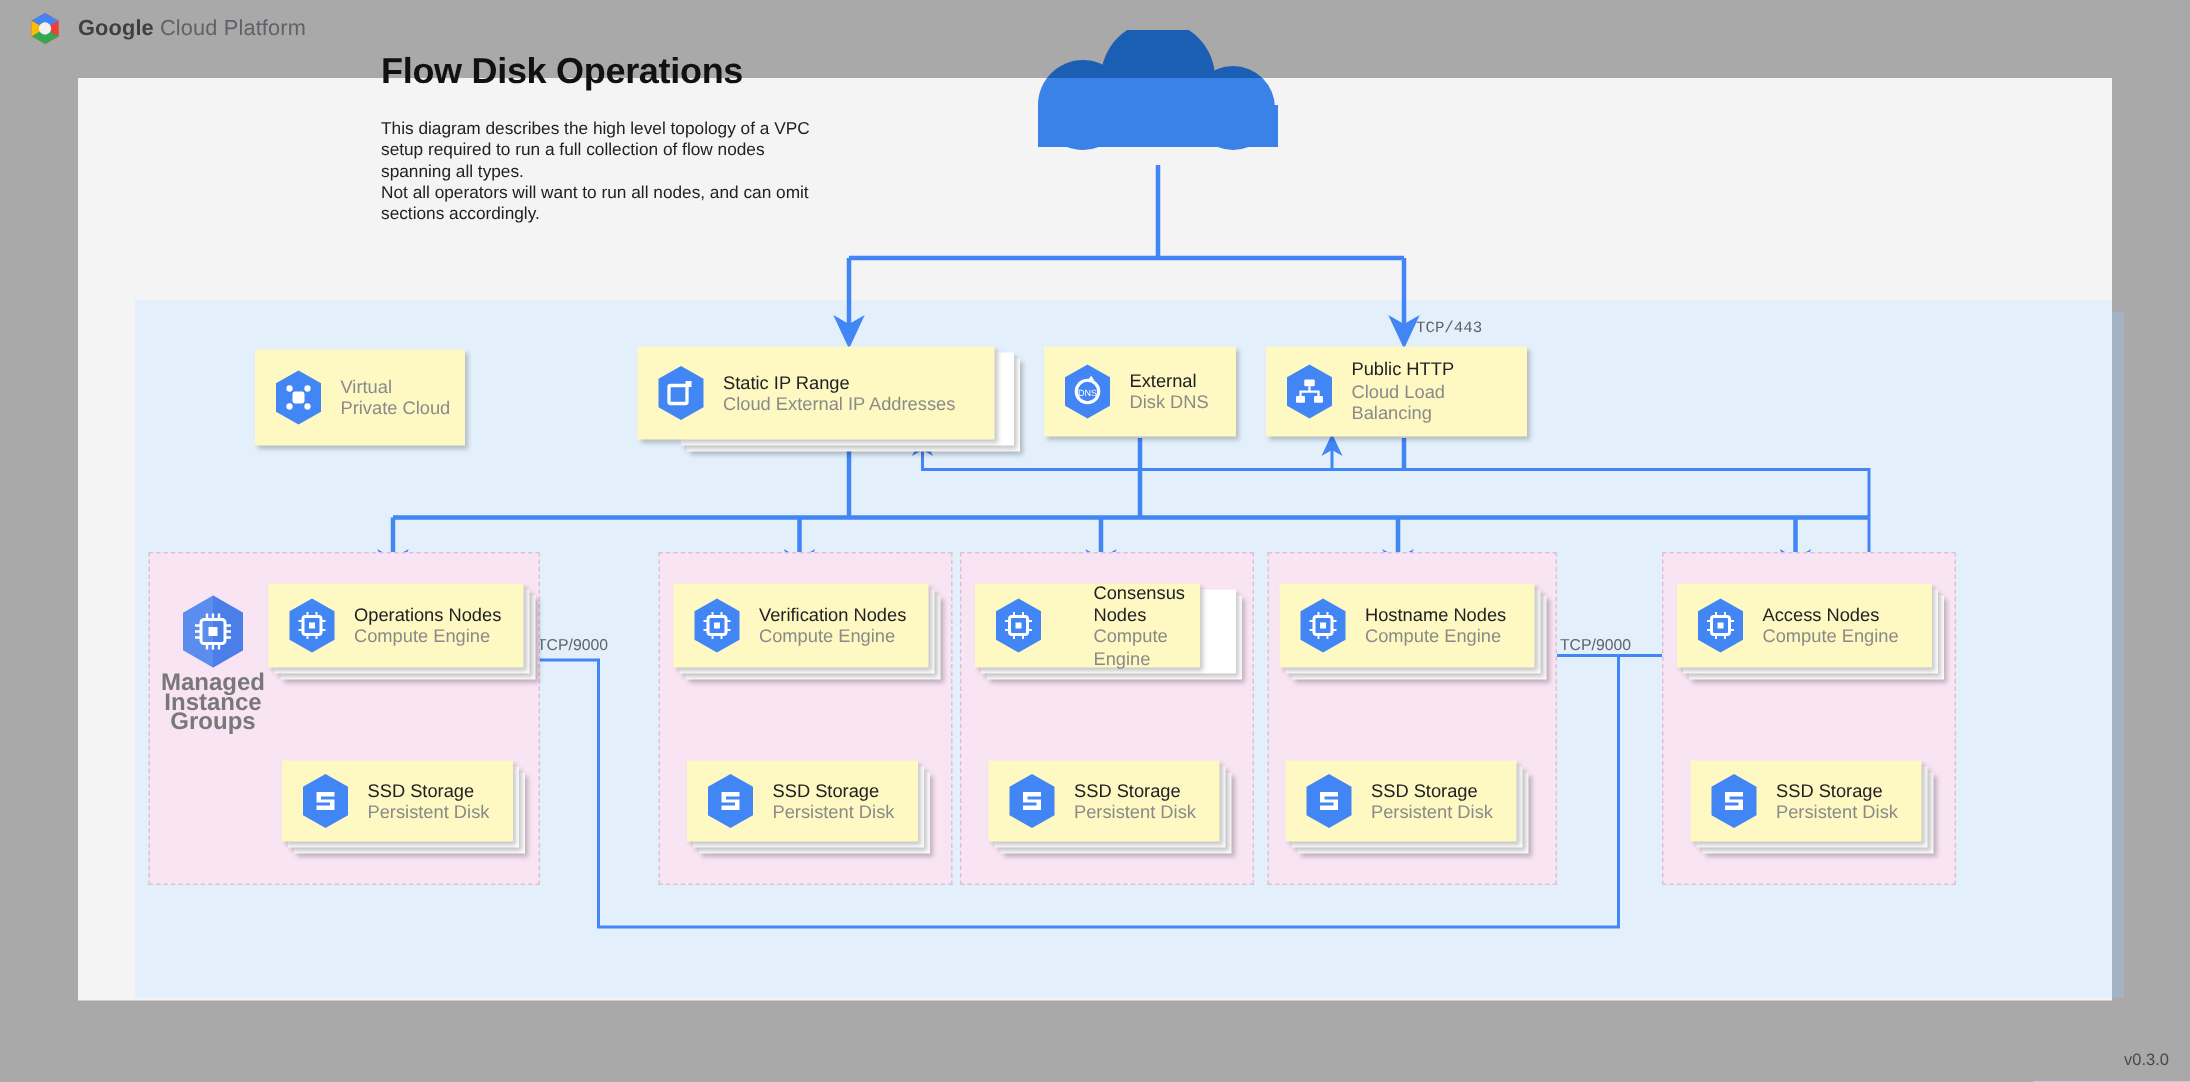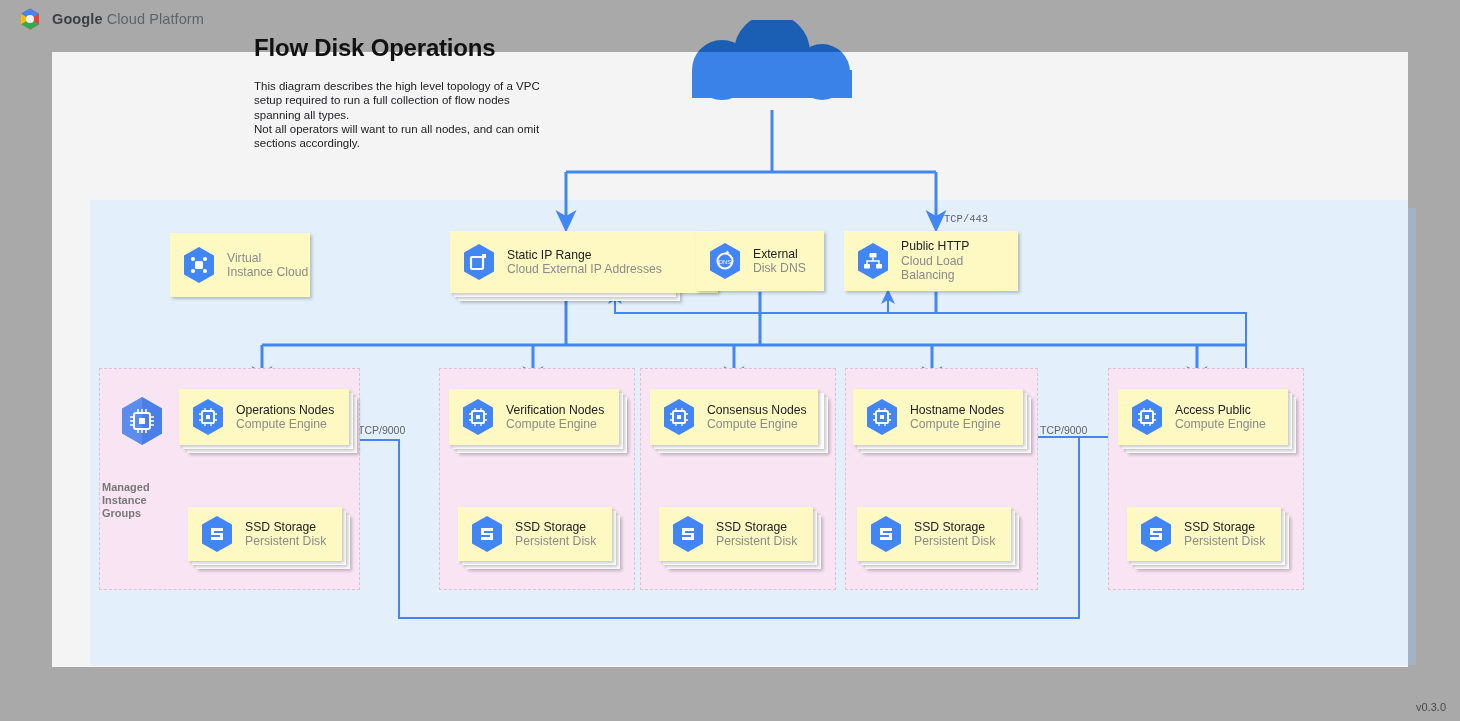--- a/index.html
+++ b/index.html
@@ -50,22 +50,22 @@
 
   
   .wires{position:absolute;left:0;top:0;width:1460px;height:721px;pointer-events:none;}
 
   
   .group{
     position:absolute;background:#f9e4f4;
     border:1px dashed #d9c3d6;box-sizing:border-box;
   }
   .mig-label{
-    position:absolute;width:80px;
-    font-size:11px;line-height:13px;color:#787878;font-weight:bold;margin-top:32px;
+    position:absolute;text-align:center;width:80px;
+    font-size:16px;line-height:13px;color:#787878;font-weight:bold;
   }
   .mig-icon{position:absolute;width:44px;height:50px;}
 
   
   .card{
     position:absolute;background:#fef9c3;box-sizing:border-box;
     display:flex;align-items:center;
   }
   .card.single{box-shadow:2px 2px 3px rgba(0,0,0,.22);}
   .stack-b1,.stack-b2{position:absolute;background:#fff;box-sizing:border-box;}
@@ -203,27 +203,27 @@
     <g fill="#fff">
       <rect x="13" y="15" width="8" height="8" rx="1.6"></rect>
       <circle cx="11" cy="13" r="2.1"></circle>
         <circle cx="23" cy="13" r="2.1"></circle>
       <circle cx="11" cy="25" r="2.1"></circle>
         <circle cx="23" cy="25" r="2.1"></circle>
     </g>
   </svg>
   <div class="card-txt">
     <div class="card-t1 muted">Virtual</div>
-    <div class="card-t2">Instance Cloud</div>
+    <div class="card-t2">Private Cloud</div>
   </div>
 </div>
 
 <div class="stack-b2" style="left:458px;top:239px;width:222px;height:62px;"></div>
 <div class="stack-b1" style="left:454px;top:235px;width:222px;height:62px;"></div>
-<div class="card single" style="left:450px;top:231px;width:268px;height:62px;">
+<div class="card single" style="left:425px;top:231px;width:238px;height:62px;">
   <svg class="card-icon" viewBox="0 0 34 38">
     <path d="M17 1 L32 9.5 L32 28.5 L17 37 L2 28.5 L2 9.5 Z" fill="#4285f4"></path>
     <g fill="none" stroke="#fff" stroke-width="2.2">
       <rect x="9" y="14" width="12" height="12" rx="1"></rect>
     </g>
     <rect x="20" y="11" width="4" height="4" fill="#fff"></rect>
   </svg>
   <div class="card-txt">
     <div class="card-t1">Static IP Range</div>
     <div class="card-t2">Cloud External IP Addresses</div>
@@ -332,21 +332,21 @@
   </svg>
   <div class="card-txt">
     <div class="card-t1">SSD Storage</div>
     <div class="card-t2">Persistent Disk</div>
   </div>
 </div>
 
 <div class="group" style="left:640px;top:368px;width:196px;height:222px;"></div>
 <div class="stack-b2" style="left:658px;top:397px;width:170px;height:56px;"></div>
 <div class="stack-b1" style="left:654px;top:393px;width:170px;height:56px;"></div>
-<div class="card single" style="left:650px;top:389px;width:168px;height:56px;">
+<div class="card single" style="left:650px;top:389px;width:150px;height:56px;gap:22px;">
   <svg class="card-icon" viewBox="0 0 34 38">
     <path d="M17 1 L32 9.5 L32 28.5 L17 37 L2 28.5 L2 9.5 Z" fill="#4285f4"></path>
     <rect x="11" y="13" width="12" height="12" rx="1.6" fill="none" stroke="#fff" stroke-width="2"></rect>
     <rect x="15" y="17" width="4" height="4" fill="#fff"></rect>
     <g stroke="#fff" stroke-width="1.3">
       <path d="M14 13 L14 10 M20 13 L20 10 M14 25 L14 28 M20 25 L20 28 M11 16 L8 16 M11 22 L8 22 M23 16 L26 16 M23 22 L26 22"></path>
     </g>
   </svg>
   <div class="card-txt">
     <div class="card-t1">Consensus Nodes</div>
@@ -402,21 +402,21 @@
 <div class="card single" style="left:1118px;top:389px;width:170px;height:56px;">
   <svg class="card-icon" viewBox="0 0 34 38">
     <path d="M17 1 L32 9.5 L32 28.5 L17 37 L2 28.5 L2 9.5 Z" fill="#4285f4"></path>
     <rect x="11" y="13" width="12" height="12" rx="1.6" fill="none" stroke="#fff" stroke-width="2"></rect>
     <rect x="15" y="17" width="4" height="4" fill="#fff"></rect>
     <g stroke="#fff" stroke-width="1.3">
       <path d="M14 13 L14 10 M20 13 L20 10 M14 25 L14 28 M20 25 L20 28 M11 16 L8 16 M11 22 L8 22 M23 16 L26 16 M23 22 L26 22"></path>
     </g>
   </svg>
   <div class="card-txt">
-    <div class="card-t1">Access Public</div>
+    <div class="card-t1">Access Nodes</div>
     <div class="card-t2">Compute Engine</div>
   </div>
 </div>
 <div class="stack-b2" style="left:1135px;top:515px;width:154px;height:54px;"></div>
 <div class="stack-b1" style="left:1131px;top:511px;width:154px;height:54px;"></div>
 <div class="card single" style="left:1127px;top:507px;width:154px;height:54px;">
   <svg class="card-icon" viewBox="0 0 34 38">
     <path d="M17 1 L32 9.5 L32 28.5 L17 37 L2 28.5 L2 9.5 Z" fill="#4285f4"></path>
     <path d="M11 13 L23 13 L23 16 L14 16 L14 18 L23 18 L23 25 L11 25 L11 22 L20 22 L20 20 L11 20 Z" fill="#fff"></path>
   </svg>

